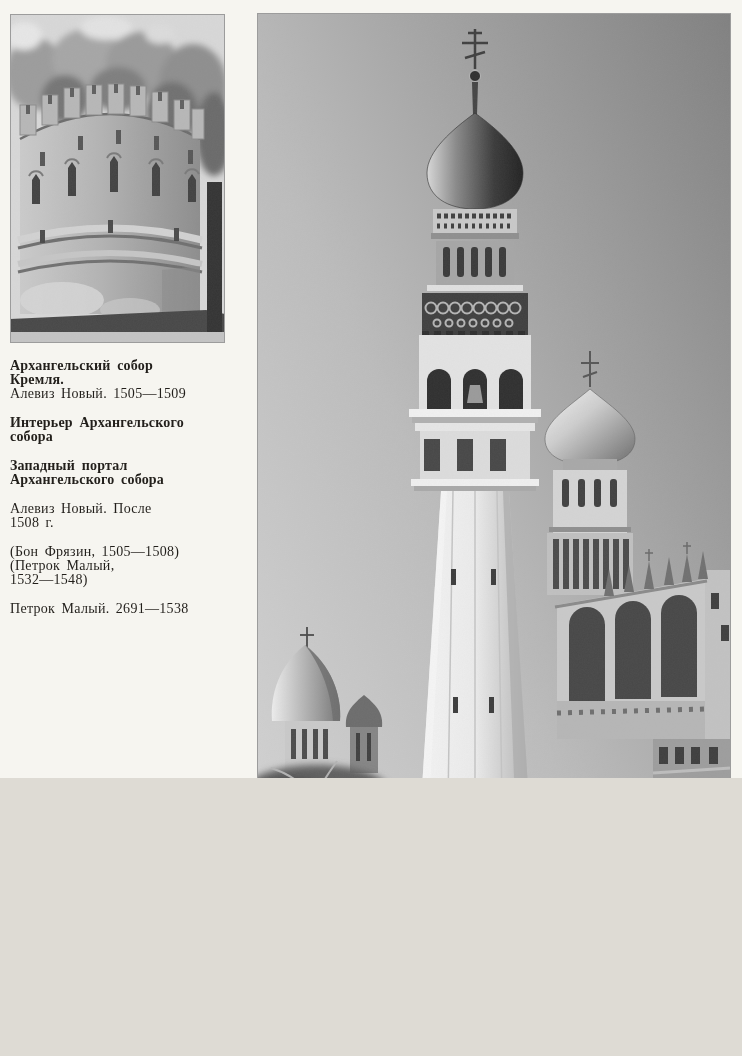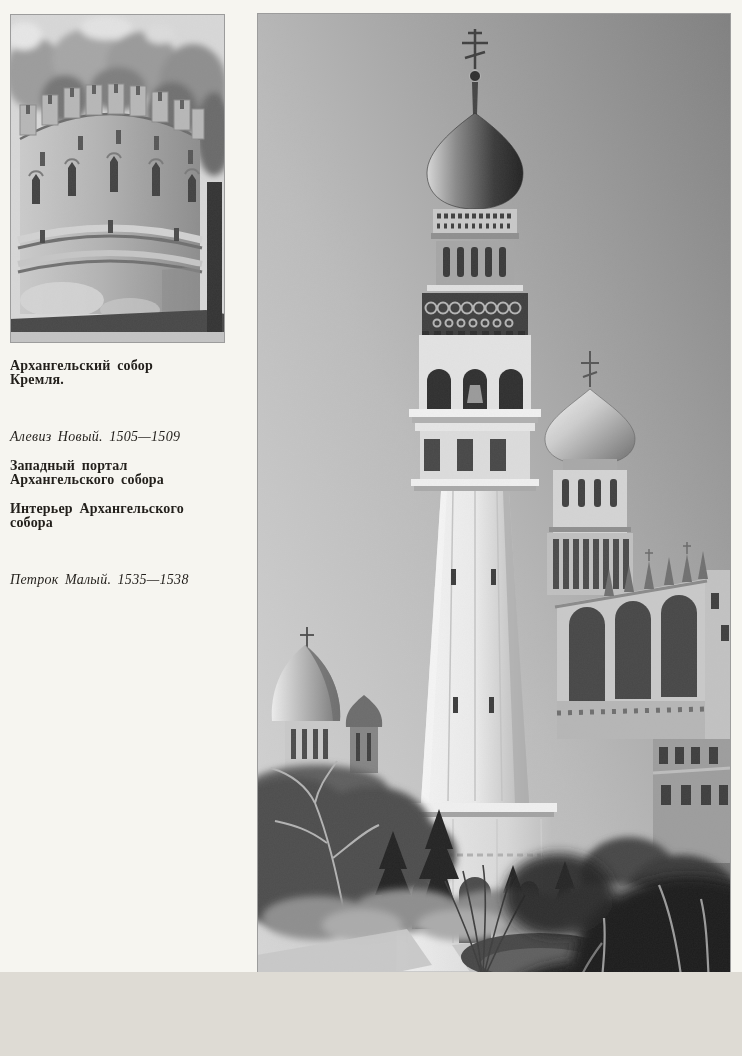--- a/index.html
+++ b/index.html
@@ -1,26 +1,26 @@
 <!DOCTYPE html>
 <html><head>
 <meta charset="utf-8">
 <style>
   html,body{margin:0;padding:0;background:#dedbd4;}
-  .page{position:relative;width:742px;height:972px;background:#f6f5f0;overflow:hidden;
+  .page{position:relative;width:742px;height:778px;background:#f6f5f0;overflow:hidden;
         font-family:"Liberation Serif","DejaVu Serif",serif;}
   .photo{position:absolute;}
   .photo svg{display:block;width:100%;height:100%;}
   #photo-small{left:10px;top:14px;width:215px;height:329px;}
   #photo-large{left:257px;top:13px;width:474px;height:1033px;}
   .captions{position:absolute;left:10px;top:359px;width:236px;color:#221f1b;}
   .cap{margin-bottom:15px;font-size:14px;line-height:14px;}
   .cap span{display:block;white-space:pre-line;}
   .cap .b{font-weight:bold;letter-spacing:.2px;word-spacing:3px;}
-  .cap .i{font-style:italic;word-spacing:2.5px;letter-spacing:.3px;margin-top:43px;}
+  .cap .i{word-spacing:2.5px;letter-spacing:.3px;}
 </style>
 </head>
 <body>
 
 <div class="page">
 
   <figure class="photo" id="photo-small" style="margin:0">
     <svg viewBox="0 0 215 329" preserveAspectRatio="none">
       <defs>
         <linearGradient id="S-wall" x1="0" y1="0" x2="1" y2="0">
@@ -131,33 +131,38 @@
     </svg>
   </figure>
 
   <div class="captions">
     <div class="cap">
       <span class="b">Архангельский собор
 Кремля.</span>
       <span class="i">Алевиз Новый. 1505—1509</span>
     </div>
     <div class="cap">
+      <span class="b">Интерьер Архангельского
+собора</span>
+    </div>
+    <div class="cap">
       <span class="b">Западный портал
 Архангельского собора</span>
     </div>
     <div class="cap">
-      <span class="b">Интерьер Архангельского
-собора</span>
-    </div>
-    <div class="cap">
-    </div>
-    <div class="cap">
-    </div>
-    <div class="cap">
-      <span class="i">Петрок Малый. 1535—1538</span>
+      <span class="i">Алевиз Новый. После
+1508 г.</span>
+    </div>
+    <div class="cap">
+      <span class="i">(Бон Фрязин, 1505—1508)</span>
+      <span class="i">(Петрок Малый,
+1532—1548)</span>
+    </div>
+    <div class="cap">
+      <span class="i">Петрок Малый. 2691—1538</span>
     </div>
   </div>
 
   <figure class="photo" id="photo-large" style="margin:0">
     <svg viewBox="0 0 474 1033" preserveAspectRatio="none">
       <defs>
         <linearGradient id="L-sky" x1="0" y1="1" x2="1" y2="0">
           <stop offset="0" stop-color="#d9d9d9"></stop>
             <stop offset=".45" stop-color="#bcbcbc"></stop>
           <stop offset="1" stop-color="#808080"></stop>

